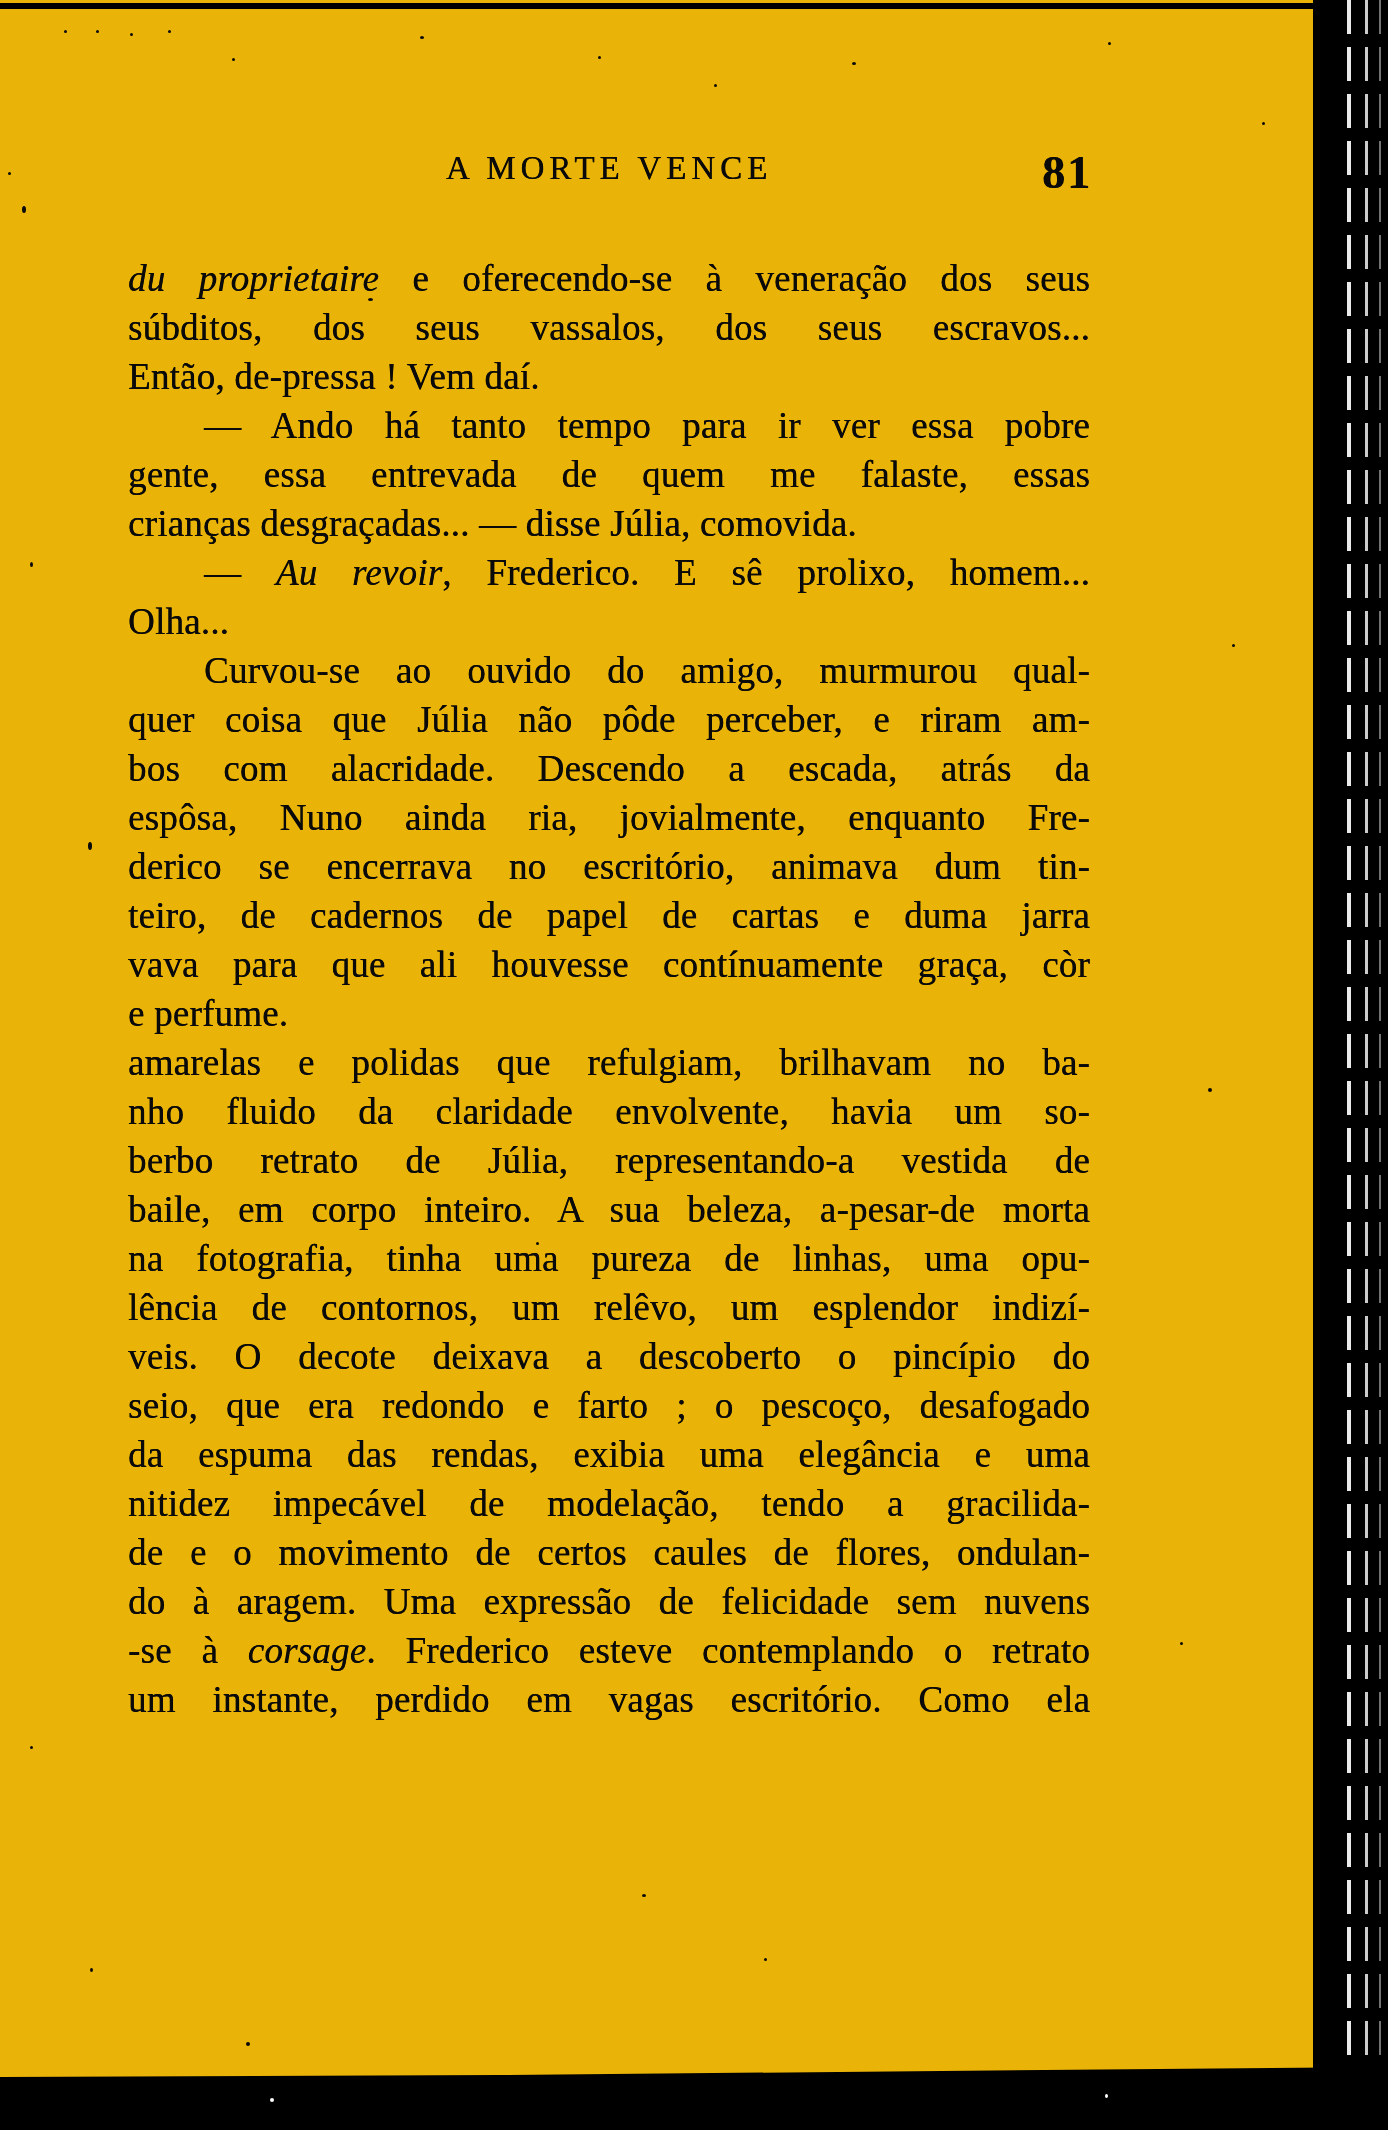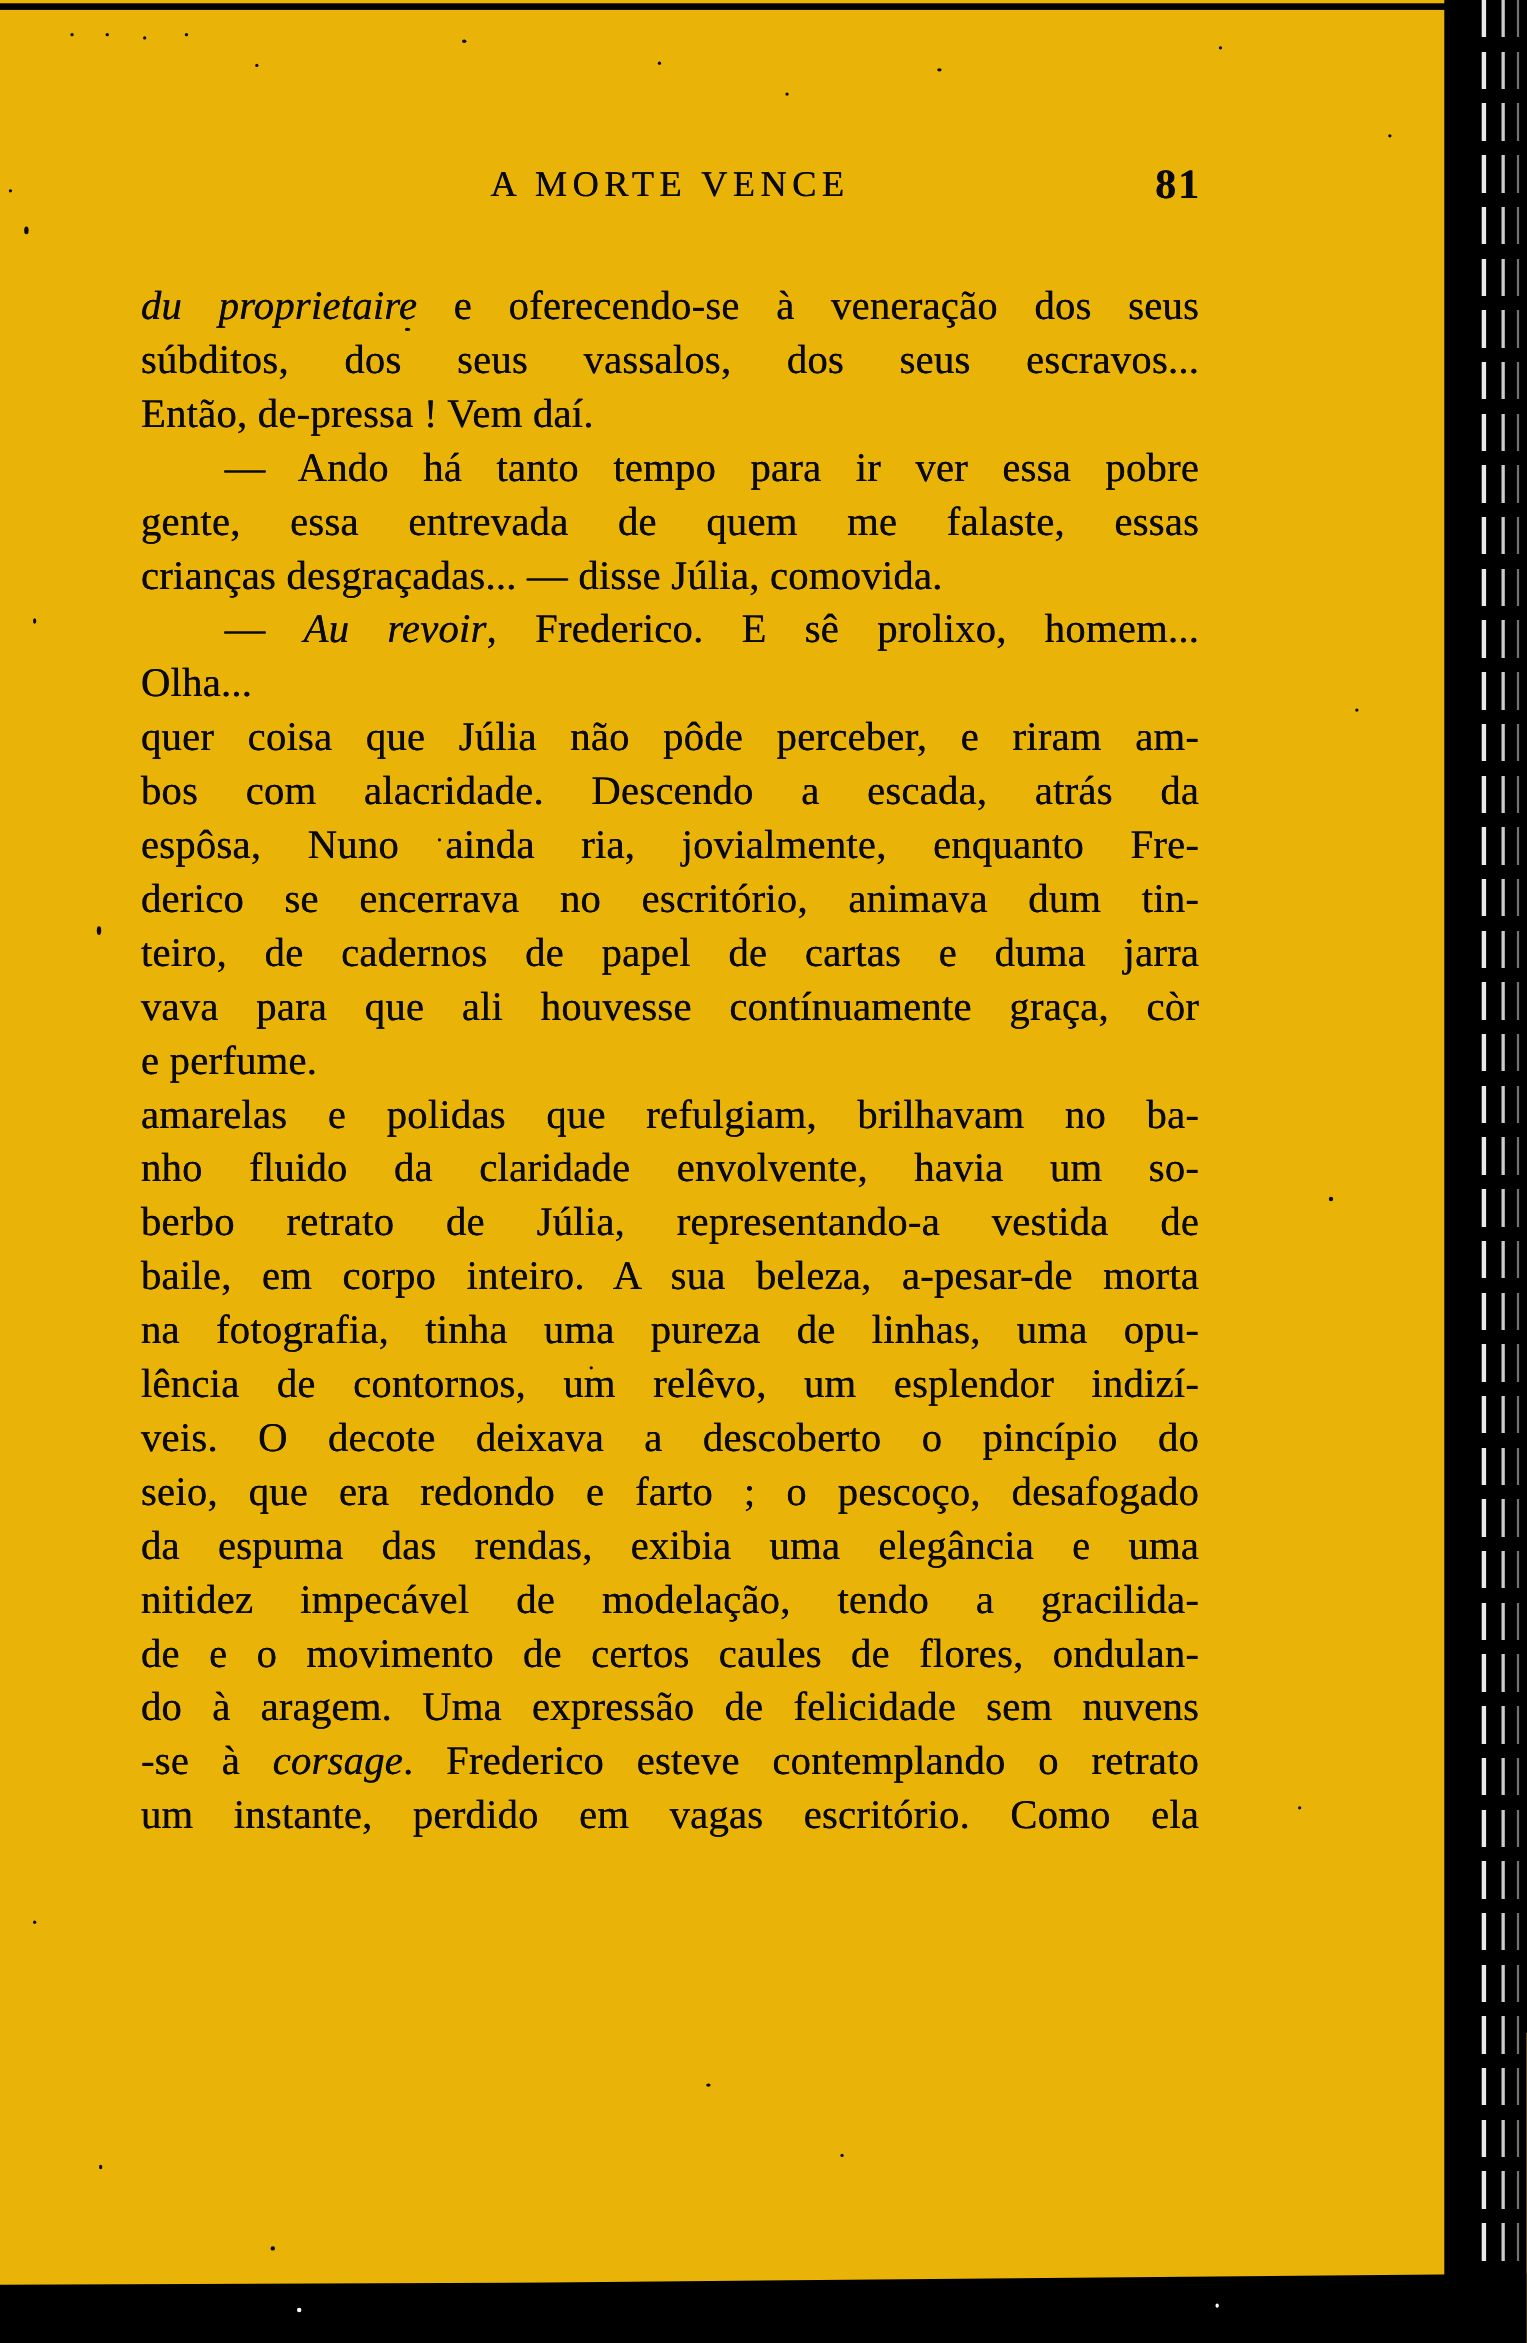--- a/index.html
+++ b/index.html
@@ -44,21 +44,21 @@
     top: 150px; left: 128px; width: 962px;
     text-align: center;
     font-size: 33px;
     letter-spacing: 5px;
     white-space: nowrap;
     text-shadow: 0.4px 0 0 currentColor;
   }
   .page-number {
     position: absolute;
     top: 146px; right: 296px;
-    font-size: 38px;
+    font-size: 46px;
     font-weight: bold;
     letter-spacing: 2px;
     text-shadow: 0.4px 0 0 currentColor;
   }
   .text-block {
     position: absolute;
     left: 128px; top: 254px;
     width: 962px;
     font-size: 37px;
     line-height: 49px;
@@ -94,20 +94,21 @@
 
   <div class="text-block">
       <div class="line"><em>du proprietaire</em> e oferecendo-se à veneração dos seus</div>
       <div class="line">súbditos, dos seus vassalos, dos seus escravos...</div>
       <div class="line end">Então, de-pressa ! Vem daí.</div>
       <div class="line indent">— Ando há tanto tempo para ir ver essa pobre</div>
       <div class="line">gente, essa entrevada de quem me falaste, essas</div>
       <div class="line end">crianças desgraçadas... — disse Júlia, comovida.</div>
       <div class="line indent">— <em>Au revoir</em>, Frederico. E sê prolixo, homem...</div>
       <div class="line end">Olha...</div>
+      <div class="line indent">Curvou-se ao ouvido do amigo, murmurou qual-</div>
       <div class="line">quer coisa que Júlia não pôde perceber, e riram am-</div>
       <div class="line">bos com alacridade. Descendo a escada, atrás da</div>
       <div class="line">espôsa, Nuno ainda ria, jovialmente, enquanto Fre-</div>
       <div class="line">derico se encerrava no escritório, animava dum tin-</div>
       <div class="line">teiro, de cadernos de papel de cartas e duma jarra</div>
       <div class="line">vava para que ali houvesse contínuamente graça, còr</div>
       <div class="line end">e perfume.</div>
       <div class="line">amarelas e polidas que refulgiam, brilhavam no ba-</div>
       <div class="line">nho fluido da claridade envolvente, havia um so-</div>
       <div class="line">berbo retrato de Júlia, representando-a vestida de</div>

